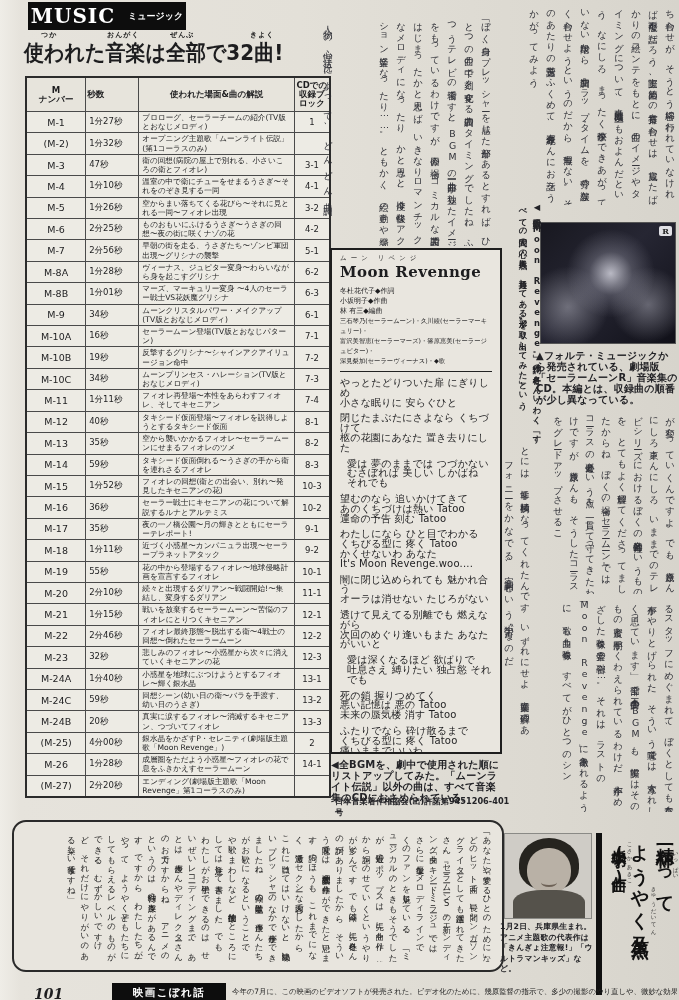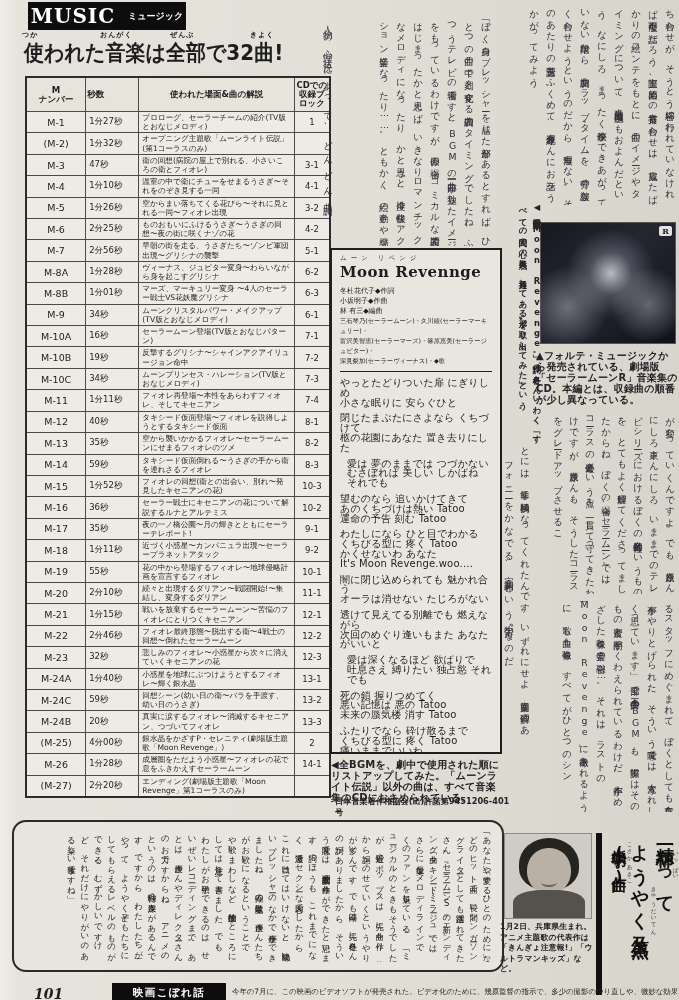--- a/index.html
+++ b/index.html
@@ -73,22 +73,22 @@
 </head>
 <body>
 
 <div class="page">
 
   <div class="abs banner">
     <span class="en">MUSIC</span>
     <span class="jp">ミュージック</span>
   </div>
 
-  <span class="furi" style="left:22px;font-family:Liberation Serif, serif;">つか</span>
-  <span class="furi" style="left:100px;">おんがく</span>
+  <span class="furi" style="left:41px;font-family:Liberation Serif, serif;">つか</span>
+  <span class="furi" style="left:107px;">おんがく</span>
   <span class="furi" style="left:170px;">ぜんぶ</span>
   <span class="furi" style="left:250px;">きよく</span>
   <div class="abs headline">使われた音楽は全部で32曲!</div>
 
   <table class="abs music-table">
     <thead>
       <tr>
         <th class="c-no">M
 ナンバー</th>
         <th class="c-time">秒数</th>

